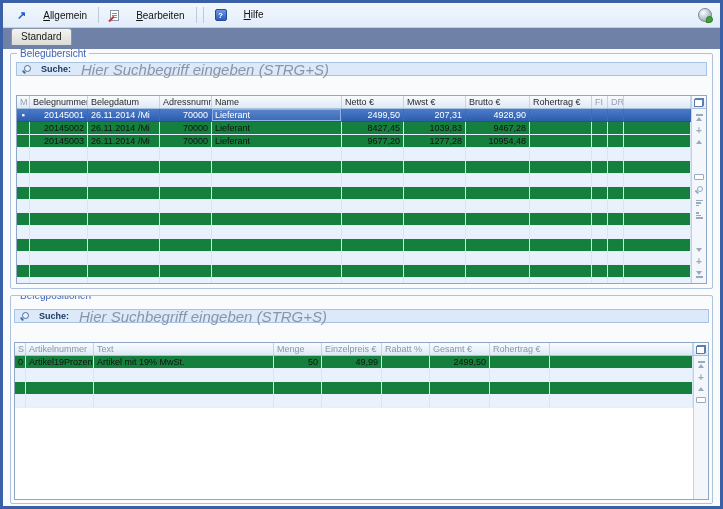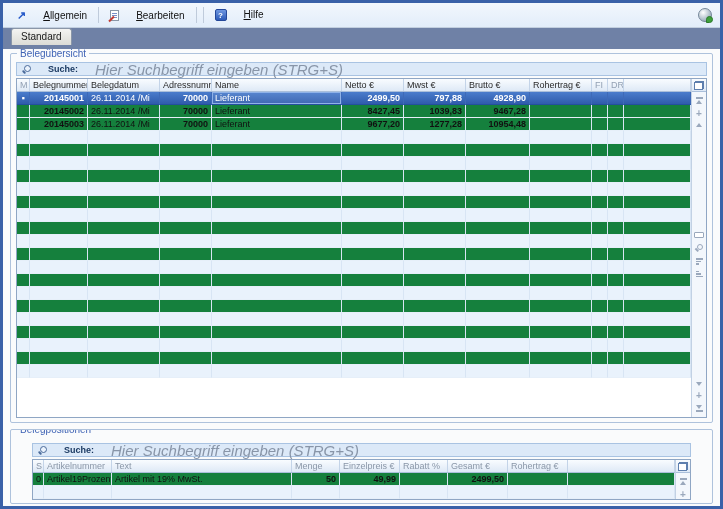--- a/index.html
+++ b/index.html
@@ -83,34 +83,34 @@
     background: linear-gradient(#f4f4f2, #dcdcd6);
     border: 1px solid #8a96a8; border-bottom: none;
     border-radius: 3px 3px 0 0;
     padding: 2px 9px 2px 9px; height: 17px;
   }
 
   
   .content { flex: 1; background: #fafbfc; padding: 0 5px; display: flex; flex-direction: column; overflow: hidden; }
 
   .group { position: relative; border: 1px solid #aec2dc; border-radius: 2px; background: #fafbfc; }
-  .g1wrap { margin: 4px 2px 6px; height: 370px; padding: 8px 5px 4px; display: flex; flex-direction: column; }
-  .g2wrap { flex: 1; margin: 0 2px 2px; padding: 13px 21px 3px; display: flex; flex-direction: column; overflow: hidden; }
+  .g1wrap { margin: 4px 2px 6px; height: 236px; padding: 8px 5px 4px; display: flex; flex-direction: column; }
+  .g2wrap { flex: 1; margin: 0 2px 2px; padding: 13px 3px 3px; display: flex; flex-direction: column; overflow: hidden; }
   .glabel {
     position: absolute; top: -6px; left: 6px;
     background: #fafbfc; padding: 0 3px;
     color: #3f63b5; font-size: 10px;
   }
 
   
   .searchbar {
     height: 14px; flex: 0 0 14px;
     background: #dce9f8; border: 1px solid #a9c3e2;
-    display: flex; align-items: center; gap: 17px; padding: 0 5px;
-    margin-bottom: 2px;
+    display: flex; align-items: center; gap: 10px; padding: 0 5px;
+    margin-bottom: 19px;
   }
   .slabel { font-size: 9px; font-weight: bold; color: #16355e; }
   .sph { font-size: 15px; font-style: italic; color: #8895a8; white-space: nowrap; overflow: hidden; }
   .mag { position: relative; width: 9px; height: 9px; flex: 0 0 9px; }
   .mag::before { content: ""; position: absolute; left: 2px; top: 0; width: 5px; height: 5px; border: 1px solid #4a6a9a; border-radius: 50%; background: #eaf2fc; }
   .mag::after { content: ""; position: absolute; left: 0px; top: 6px; width: 4px; height: 2px; background: #4a6a9a; transform: rotate(45deg); border-radius: 1px; }
 
   
   .grid { flex: 1; border: 1px solid #8fa6c4; background: #fff; display: flex; overflow: hidden; min-height: 0; }
   .gmain { flex: 1; display: flex; flex-direction: column; overflow: hidden; min-width: 0; }
@@ -118,21 +118,21 @@
 
   .row { display: grid; height: 13px; flex: 0 0 13px; background: #15803d; }
   .g1 .row { grid-template-columns: 13px 58px 72px 52px 130px 62px 62px 64px 62px 16px 16px minmax(0,1fr); }
   .g2 .row { grid-template-columns: 11px 68px 180px 48px 60px 48px 60px 60px minmax(0,1fr); }
 
   .cell {
     font-size: 9px; color: #111; line-height: 12px;
     padding: 0 3px; white-space: nowrap; overflow: hidden;
     border-right: 1px solid #d8e5f4; border-bottom: 1px solid #e6eff9;
   }
-  .cell.r { text-align: right; font-weight: bold; }
+  .cell.r { text-align: right; }
   .cell.c { text-align: center; }
 
   .row.hdr {
     height: 13px; flex: 0 0 13px;
     background: linear-gradient(#f9fcff, #dee9f6);
     border-bottom: 1px solid #aabfda;
   }
   .row.hdr .cell { border-right: 1px solid #c4d4e8; border-bottom: none; color: #2b2b2b; line-height: 12px; }
   .g1 .row.hdr .cell:nth-child(1),
   .g1 .row.hdr .cell:nth-child(10),
@@ -240,21 +240,21 @@
             <div class="cell"></div>
           </div>
 
           <div class="row sel">
             <div class="cell c">▪</div>
             <div class="cell r">20145001</div>
             <div class="cell">26.11.2014 /Mi</div>
             <div class="cell r">70000</div>
             <div class="cell focus">Lieferant</div>
             <div class="cell r">2499,50</div>
-            <div class="cell r">797,88</div>
+            <div class="cell r">207,31</div>
             <div class="cell r">4928,90</div>
             <div class="cell r"></div>
             <div class="cell"></div>
             <div class="cell"></div>
             <div class="cell"></div>
           </div>
 
           <div class="row">
             <div class="cell c"></div>
             <div class="cell r">20145002</div>

